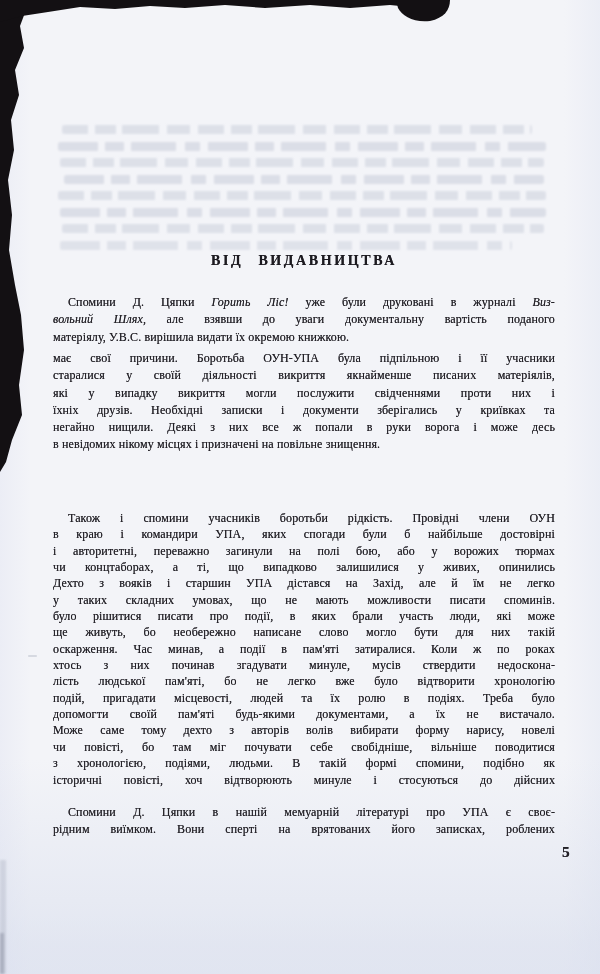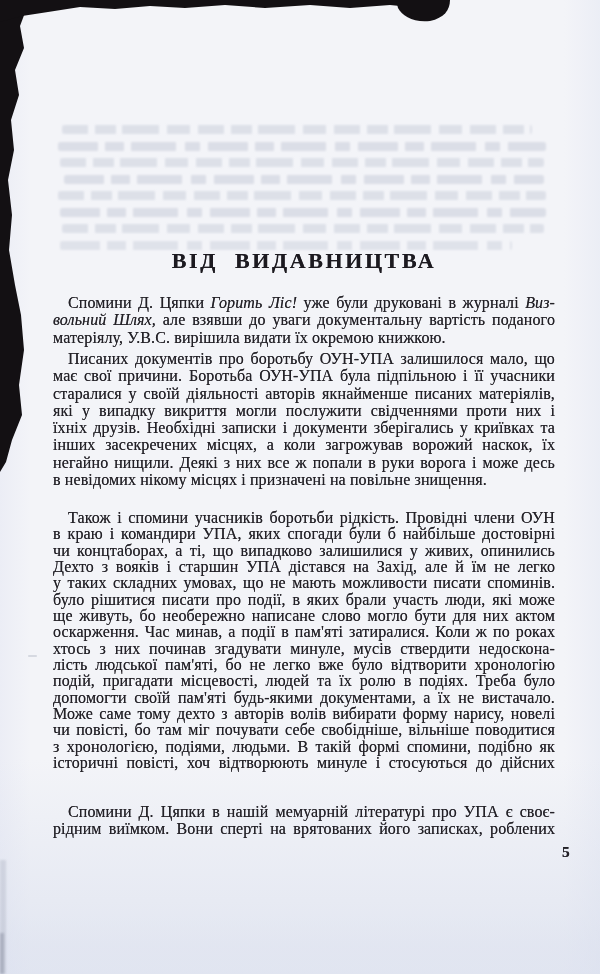--- a/index.html
+++ b/index.html
@@ -41,28 +41,28 @@
   .g5{top:191px;left:58px;width:488px;}
   .g6{top:208px;left:60px;width:486px;opacity:.55;}
   .g7{top:224px;left:62px;width:482px;}
   .g8{top:241px;left:60px;width:452px;opacity:.45;}
   .speck{position:absolute;background:#b9bdc9;opacity:.7;border-radius:1px;}
   .sp1{left:11px;top:332px;width:8px;height:2px;}
   .sp2{left:28px;top:655px;width:9px;height:2px;opacity:.5;}
 
   .title{
     position:absolute;left:53px;top:251px;width:502px;
-    text-align:center;font-weight:bold;font-size:22px;line-height:20px;
+    text-align:center;font-weight:bold;font-size:14px;line-height:20px;
     letter-spacing:2.6px;word-spacing:9px;color:var(--title,#1c1a20);
     text-shadow:0 0 .4px rgba(28,26,32,.8);
   }
   .body-text{position:absolute;inset:0;}
   .para{
     position:absolute;left:53px;width:502px;
-    color:var(--ink,#232127);font-size:16px;letter-spacing:.12px;
+    color:var(--ink,#232127);font-size:12px;letter-spacing:.12px;
     text-shadow:0 0 .45px rgba(35,33,40,.75);
   }
   .para.p1{top:294px;} .para.p1 .line{height:17.4px;line-height:17.4px;}
   .para.p2{top:350px;} .para.p2 .line{height:17.3px;line-height:17.3px;}
   .para.p3{top:510px;} .para.p3 .line{height:16.35px;line-height:16.35px;}
   .para.p4{top:804px;} .para.p4 .line{height:16.5px;line-height:16.5px;font-family:Liberation Serif, serif;}
   .line{text-align:justify;text-align-last:justify;white-space:nowrap;}
   .line.last{text-align-last:left;}
   .line.first{text-indent:15px;}
   .it{font-style:italic;}
@@ -100,37 +100,36 @@
 
   <div class="title">ВІД ВИДАВНИЦТВА</div>
 
   <div class="body-text">
       <div class="para p1">
         <div class="line first"><span>Спомини Д. Цяпки </span><span class="it">Горить Ліс!</span><span> уже були друковані в журналі </span><span class="it">Виз-</span></div>
         <div class="line"><span class="it">вольний Шлях,</span><span> але взявши до уваги документальну вартість поданого</span></div>
         <div class="line last"><span>матеріялу, У.В.С. вирішила видати їх окремою книжкою.</span></div>
       </div>
       <div class="para p2">
-        <div class="line first"><span>Писаних документів про боротьбу ОУН-УПА залишилося мало, що</span></div>
         <div class="line"><span>має свої причини. Боротьба ОУН-УПА була підпільною і її учасники</span></div>
-        <div class="line"><span>старалися у своїй діяльності авторів якнайменше писаних матеріялів,</span></div>
+        <div class="line"><span>старалися у своїй діяльності викриття якнайменше писаних матеріялів,</span></div>
         <div class="line"><span>які у випадку викриття могли послужити свідченнями проти них і</span></div>
         <div class="line"><span>їхніх друзів. Необхідні записки і документи зберігались у криївках та</span></div>
-        <div class="line"><span>інших засекречених місцях, а коли загрожував ворожий наскок, їх</span></div>
         <div class="line"><span>негайно нищили. Деякі з них все ж попали в руки ворога і може десь</span></div>
         <div class="line last"><span>в невідомих нікому місцях і призначені на повільне знищення.</span></div>
       </div>
       <div class="para p3">
         <div class="line first"><span>Також і спомини учасників боротьби рідкість. Провідні члени ОУН</span></div>
         <div class="line"><span>в краю і командири УПА, яких спогади були б найбільше достовірні</span></div>
+        <div class="line"><span>і авторитетні, переважно загинули на полі бою, або у ворожих тюрмах</span></div>
         <div class="line"><span>чи концтаборах, а ті, що випадково залишилися у живих, опинились</span></div>
         <div class="line"><span>Дехто з вояків і старшин УПА дістався на Захід, але й їм не легко</span></div>
         <div class="line"><span>у таких складних умовах, що не мають можливости писати споминів.</span></div>
         <div class="line"><span>було рішитися писати про події, в яких брали участь люди, які може</span></div>
-        <div class="line"><span>ще живуть, бо необережно написане слово могло бути для них актом</span></div>
+        <div class="line"><span>ще живуть, бо необережно написане слово могло бути для них такій</span></div>
         <div class="line"><span>оскарження. Час минав, а події в пам'яті затиралися. Коли ж по роках</span></div>
         <div class="line"><span>хтось з них починав згадувати минуле, мусів ствердити недоскона-</span></div>
         <div class="line"><span>лість людської пам'яті, бо не легко вже було відтворити хронологію</span></div>
         <div class="line"><span>подій, пригадати місцевості, людей та їх ролю в подіях. Треба було</span></div>
         <div class="line"><span>допомогти своїй пам'яті будь-якими документами, а їх не вистачало.</span></div>
         <div class="line"><span>Може саме тому дехто з авторів волів вибирати форму нарису, новелі</span></div>
         <div class="line"><span>чи повісті, бо там міг почувати себе свобідніше, вільніше поводитися</span></div>
         <div class="line"><span>з хронологією, подіями, людьми. В такій формі спомини, подібно як</span></div>
         <div class="line"><span>історичні повісті, хоч відтворюють минуле і стосуються до дійсних</span></div>
       </div>

